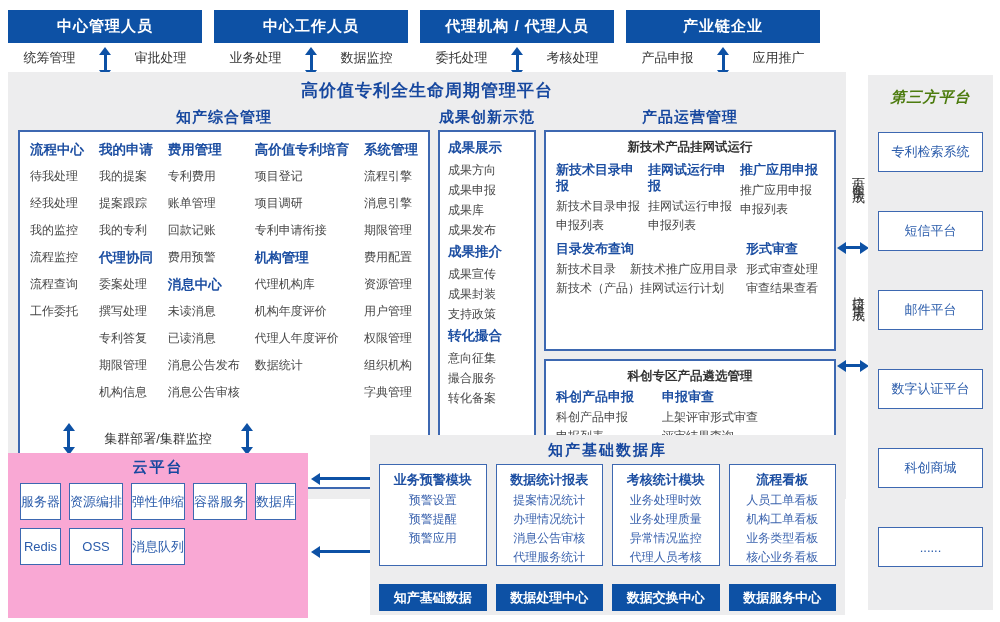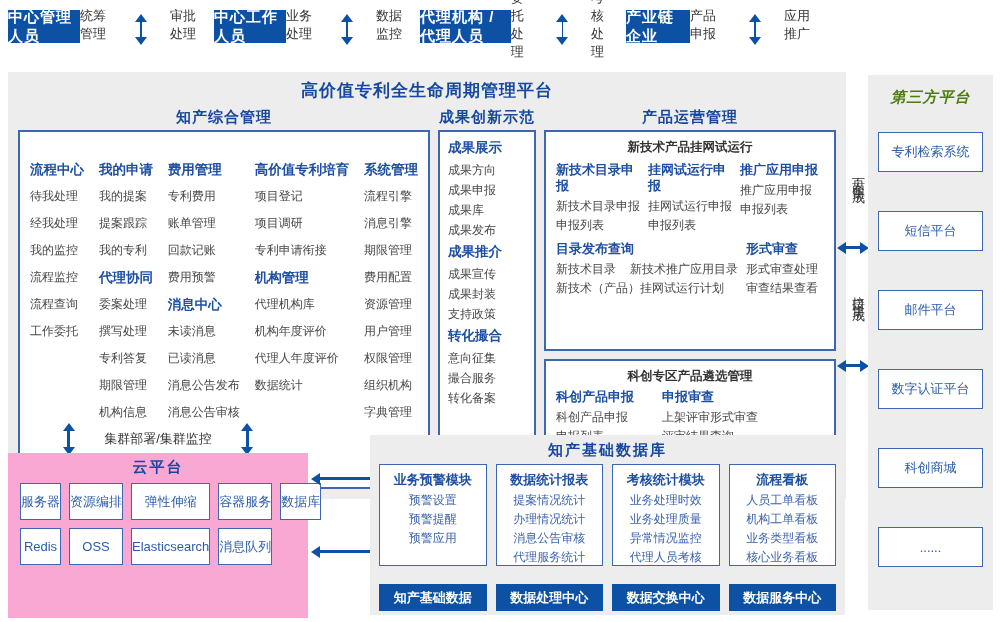--- a/index.html
+++ b/index.html
@@ -2,21 +2,21 @@
 <html><head>
 <meta charset="utf-8">
 <style>
   * { margin:0; padding:0; box-sizing:border-box; }
   html,body { background:#fff; }
   body { font-family:"Liberation Sans","DejaVu Sans",sans-serif; }
   .stage { position:relative; width:1000px; height:622px; background:#fff; overflow:hidden; }
 
   
   .roles { position:absolute; left:8px; top:10px; width:812px; display:flex; gap:12px; }
-  .role { flex:1; display:flex; flex-direction:row; }
+  .role { flex:1; display:flex; flex-direction:column; }
   .role-bar { height:33px; background:#0d51a5; color:#fff; font-weight:bold; font-size:15px;
               display:flex; align-items:center; justify-content:center; letter-spacing:1px; }
   .role-labels { height:30px; display:flex; align-items:center; justify-content:center; gap:28px;
                  color:#333; font-size:13px; position:relative; }
 
   
   .varrow { width:3px; background:#0d51a5; position:relative; display:inline-block; }
   .varrow::before { content:""; position:absolute; left:50%; transform:translateX(-50%);
                     top:-8px; border:6px solid transparent; border-top-width:0;
                     border-bottom:8px solid #0d51a5; }
@@ -38,21 +38,21 @@
   .section { display:flex; flex-direction:column; }
   .section-title { text-align:center; font-size:15px; font-weight:bold; color:#17489f; line-height:26px; letter-spacing:1px; }
   .section-box { background:#fff; border:2px solid #3d68b1; flex:1; }
   .sec1 { width:412px; }
   .sec2 { width:98px; }
   .sec3 { flex:1; }
   .sec3-boxes { flex:1; display:flex; flex-direction:column; gap:8px; }
   .sec3-boxes .section-box.boxA { flex:1.72; }
   .sec3-boxes .section-box.boxB { flex:1; }
 
-  .sec1-cols { display:flex; justify-content:space-between; padding:24px 10px; }
+  .sec1-cols { display:flex; justify-content:space-between; padding:4px 10px; }
   .col .t-group { font-size:13.5px; font-weight:bold; color:#1d4fa2; line-height:27px; white-space:nowrap; }
   .col .t-item  { font-size:12px; color:#474747; line-height:27px; white-space:nowrap; }
   .sec2 .col { padding:4px 8px; }
   .sec2 .col .t-group { font-size:13.5px; line-height:24px; }
   .sec2 .col .t-item  { line-height:20px; }
 
   .subbox-title { text-align:center; font-size:12.5px; font-weight:bold; color:#333; padding:7px 0 2px 0; }
   .mini-cols { display:flex; padding:2px 10px 0 10px; gap:8px; }
   .mini-col { flex:1; }
   .mini-h { font-size:13px; font-weight:bold; color:#1d4fa2; line-height:16px; padding:2px 0 3px 0; }
@@ -327,21 +327,20 @@
     <div class="panel-title">云平台</div>
     <div class="cloud-grid">
 
     <div class="cloud-box">服务器</div>
         <div class="cloud-box">资源编排</div>
         <div class="cloud-box">弹性伸缩</div>
         <div class="cloud-box">容器服务</div>
         <div class="cloud-box">数据库</div>
         <div class="cloud-box">Redis</div>
         <div class="cloud-box">OSS</div>
-        <div class="cloud-box">Elasticsearch</div>
         <div class="cloud-box">消息队列</div>
       </div>
   </div>
 
   <span class="harrow no-right" style="left:320px; top:477px; width:50px;"></span>
   <span class="harrow" style="left:320px; top:550px; width:50px;"></span>
 
   <div class="db-panel">
     <div class="panel-title">知产基础数据库</div>
     <div class="db-modules">

